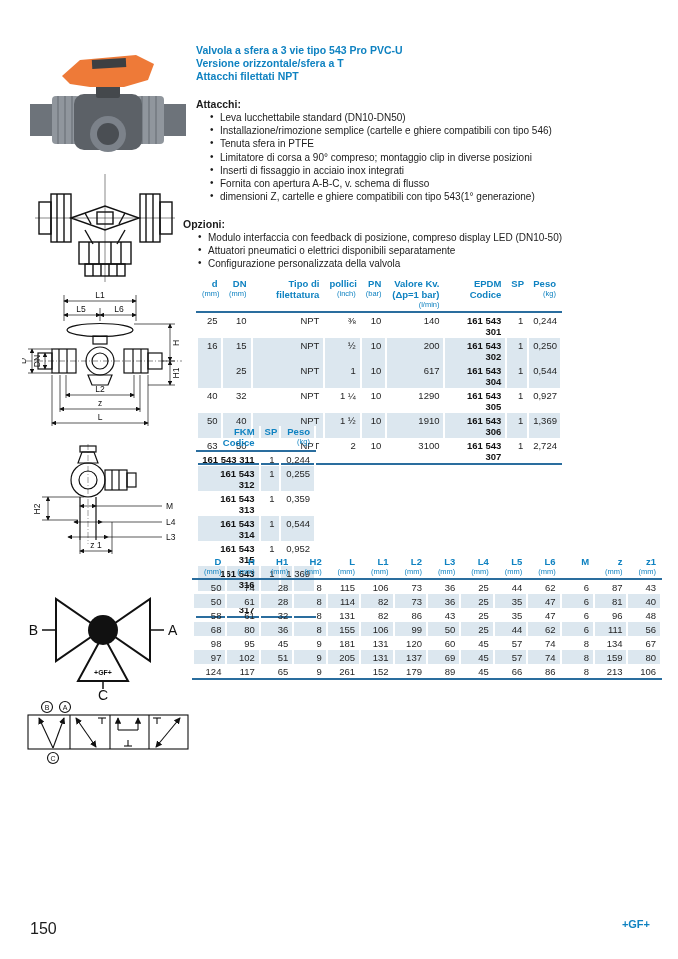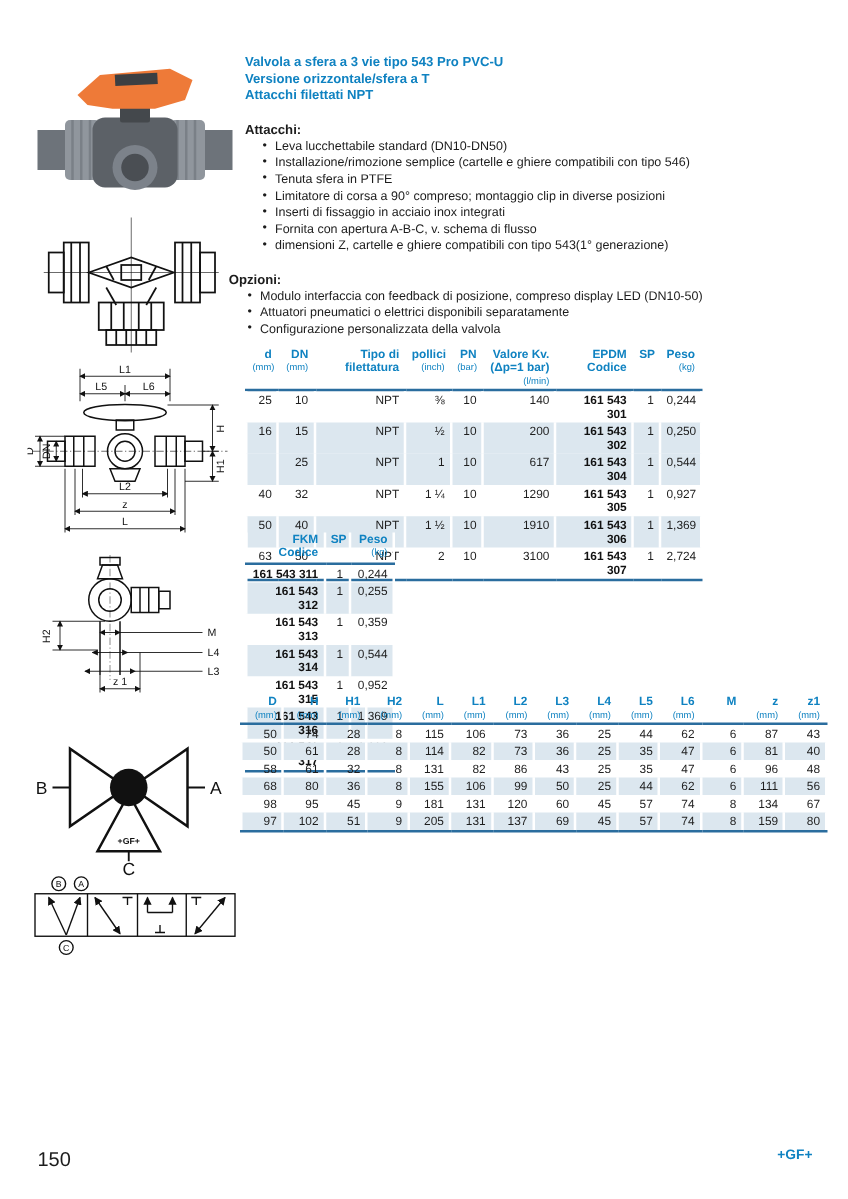--- a/index.html
+++ b/index.html
@@ -589,19 +589,35 @@
           <td>131</td>
           <td>137</td>
           <td>69</td>
           <td>45</td>
           <td>57</td>
           <td>74</td>
           <td>8</td>
           <td>159</td>
           <td>80</td>
         </tr>
+        <tr>
+          <td>124</td>
+          <td>117</td>
+          <td>65</td>
+          <td>9</td>
+          <td>261</td>
+          <td>152</td>
+          <td>179</td>
+          <td>89</td>
+          <td>45</td>
+          <td>66</td>
+          <td>86</td>
+          <td>8</td>
+          <td>213</td>
+          <td>106</td>
+        </tr>
       </tbody>
     </table>
 
   <div class="abs footer-page">150</div>
   <div class="abs footer-brand">+GF+</div>
 
 </div>
 
 </body></html>

